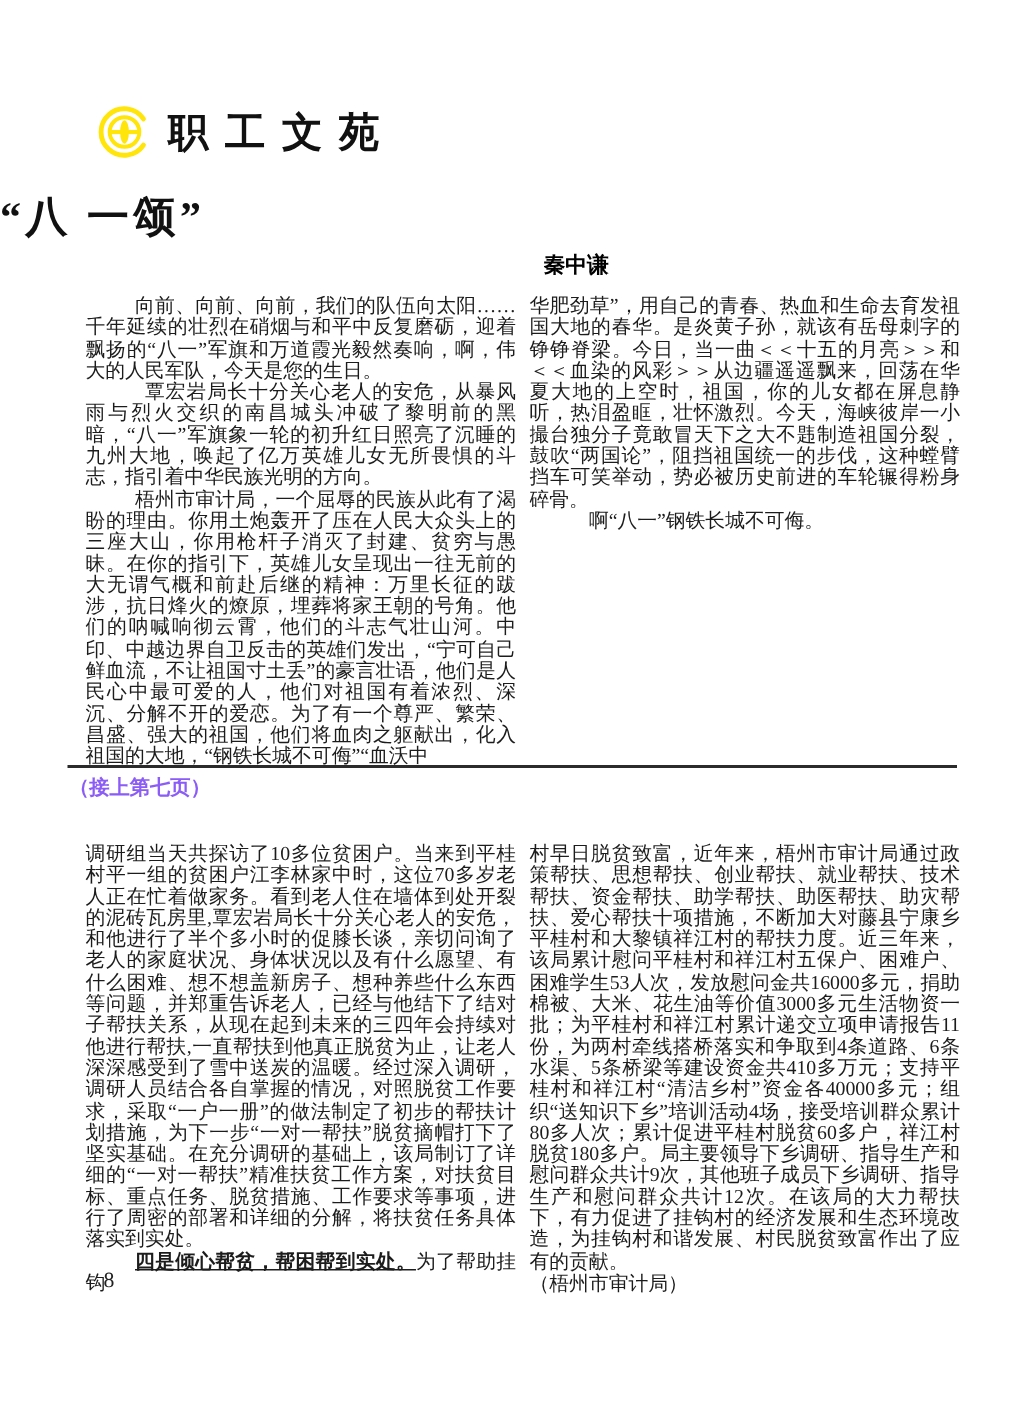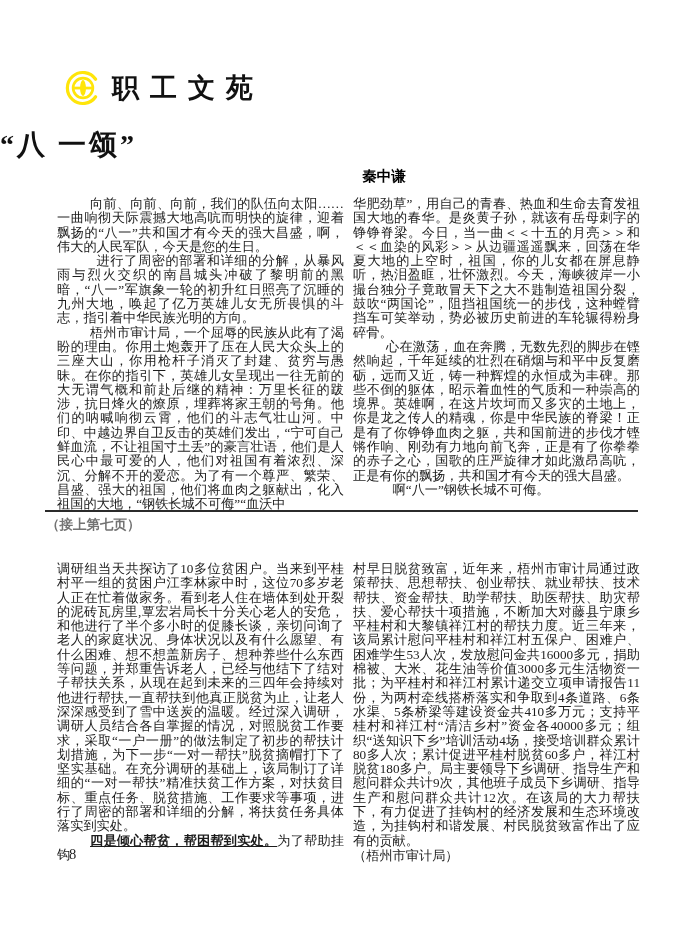--- a/index.html
+++ b/index.html
@@ -32,21 +32,21 @@
     margin:0;font-size:13.2px;line-height:14.3px;text-align:justify;
     text-justify:inter-ideograph;color:#1c1c1c;
   }
   .ind2{text-indent:2.5em;}
   .ind3{text-indent:3em;}
   .bold-lead{font-weight:bold;text-decoration:underline;}
   .byline{text-align:center;padding-right:2px;margin-top:1px !important;}
   
   .rule{position:absolute;left:45px;top:510px;width:593px;height:2px;background:#2b2b2b;}
   .cont-label{
-    position:absolute;left:46px;top:516px;font-size:13.5px;font-weight:bold;color:#737373;
+    position:absolute;left:46px;top:516px;font-size:13.5px;font-weight:bold;color:#8b5cf6;
   }
   .page-number{
     position:absolute;left:69px;top:846px;font-size:14.5px;color:#222;
   }
 </style>
 </head>
 <body>
 
 <div class="page">
 
@@ -62,27 +62,26 @@
       <rect x="10.6" y="18.6" width="18.8" height="2.9" fill="#FFE50A"></rect>
     </svg>
     <span class="section-title">职工文苑</span>
   </div>
 
   <h1 class="poem-title">“八 一颂”</h1>
   <div class="poem-author">秦中谦</div>
 
   <div class="columns poem-cols">
     <div class="col">
-      <p class="ind2">向前、向前、向前，我们的队伍向太阳……一曲响彻天际震撼大地高吭而明快的旋律，迎着飘扬的“八一”共和国才有今天的强大昌盛，啊，伟大的人民军队，今天是您的生日。</p>
-      <p class="ind3">进行了周密的部署和详细的分解，从暴风雨与烈火交织的南昌城头冲破了黎明前的黑暗，“八一”军旗象一轮的初升红日照亮了沉睡的九州大地，唤起了亿万英雄儿女无所畏惧的斗志，指引着中华民族光明的方向。</p>
+      <p class="ind2">向前、向前、向前，我们的队伍向太阳……千年延续的壮烈在硝烟与和平中反复磨砺，迎着飘扬的“八一”军旗和万道霞光毅然奏响，啊，伟大的人民军队，今天是您的生日。</p>
+      <p class="ind3">覃宏岩局长十分关心老人的安危，从暴风雨与烈火交织的南昌城头冲破了黎明前的黑暗，“八一”军旗象一轮的初升红日照亮了沉睡的九州大地，唤起了亿万英雄儿女无所畏惧的斗志，指引着中华民族光明的方向。</p>
       <p class="ind2">梧州市审计局，一个屈辱的民族从此有了渴盼的理由。你用土炮轰开了压在人民大众头上的三座大山，你用枪杆子消灭了封建、贫穷与愚昧。在你的指引下，英雄儿女呈现出一往无前的大无谓气概和前赴后继的精神：万里长征的跋涉，抗日烽火的燎原，埋葬将家王朝的号角。他们的呐喊响彻云霄，他们的斗志气壮山河。中印、中越边界自卫反击的英雄们发出，“宁可自己鲜血流，不让祖国寸土丢”的豪言壮语，他们是人民心中最可爱的人，他们对祖国有着浓烈、深沉、分解不开的爱恋。为了有一个尊严、繁荣、昌盛、强大的祖国，他们将血肉之躯献出，化入祖国的大地，“钢铁长城不可侮”“血沃中</p>
     </div>
     <div class="col">
       <p>华肥劲草”，用自己的青春、热血和生命去育发祖国大地的春华。是炎黄子孙，就该有岳母刺字的铮铮脊梁。今日，当一曲＜＜十五的月亮＞＞和＜＜血染的风彩＞＞从边疆遥遥飘来，回荡在华夏大地的上空时，祖国，你的儿女都在屏息静听，热泪盈眶，壮怀激烈。今天，海峡彼岸一小撮台独分子竟敢冒天下之大不韪制造祖国分裂，鼓吹“两国论”，阻挡祖国统一的步伐，这种螳臂挡车可笑举动，势必被历史前进的车轮辗得粉身碎骨。</p>
-      <p class="ind2">心在激荡，血在奔腾，无数先烈的脚步在铿然响起，千年延续的壮烈在硝烟与和平中反复磨砺，远而又近，铸一种辉煌的永恒成为丰碑。那些不倒的躯体，昭示着血性的气质和一种崇高的境界。英雄啊，在这片坎坷而又多灾的土地上，你是龙之传人的精魂，你是中华民族的脊梁！正是有了你铮铮血肉之躯，共和国前进的步伐才铿锵作响、刚劲有力地向前飞奔，正是有了你拳拳的赤子之心，国歌的庄严旋律才如此激昂高吭，正是有你的飘扬，共和国才有今天的强大昌盛。</p>
       <p class="ind3">啊“八一”钢铁长城不可侮。</p>
     </div>
   </div>
 
   <div class="rule"></div>
 
   <div class="cont-label">（接上第七页）</div>
 
   <div class="columns article-cols">
     <div class="col">

